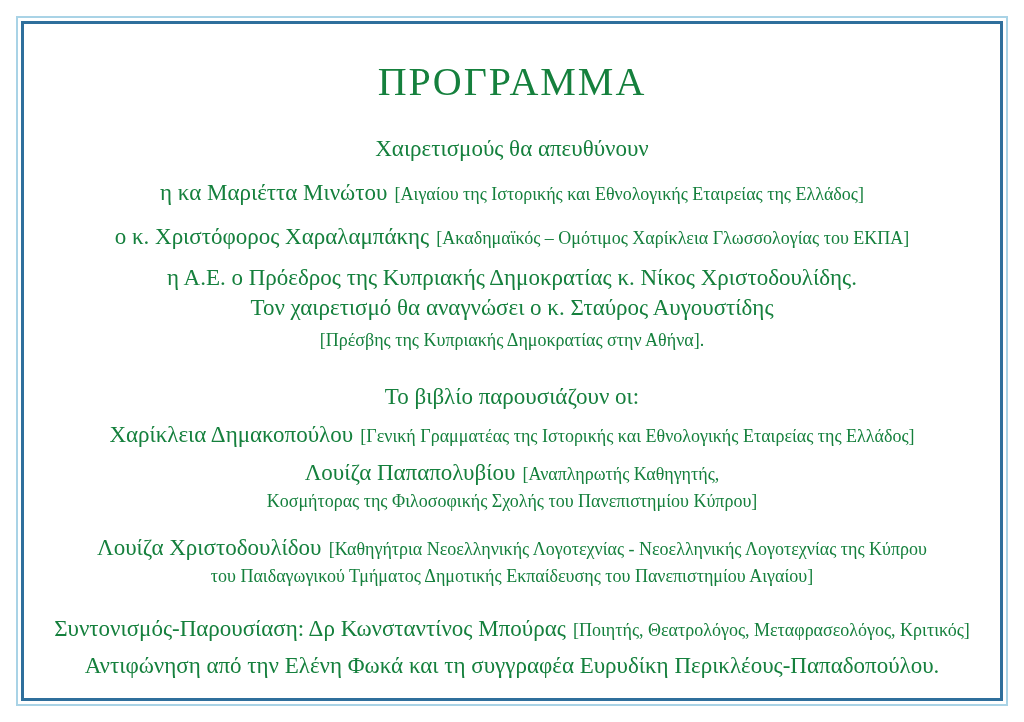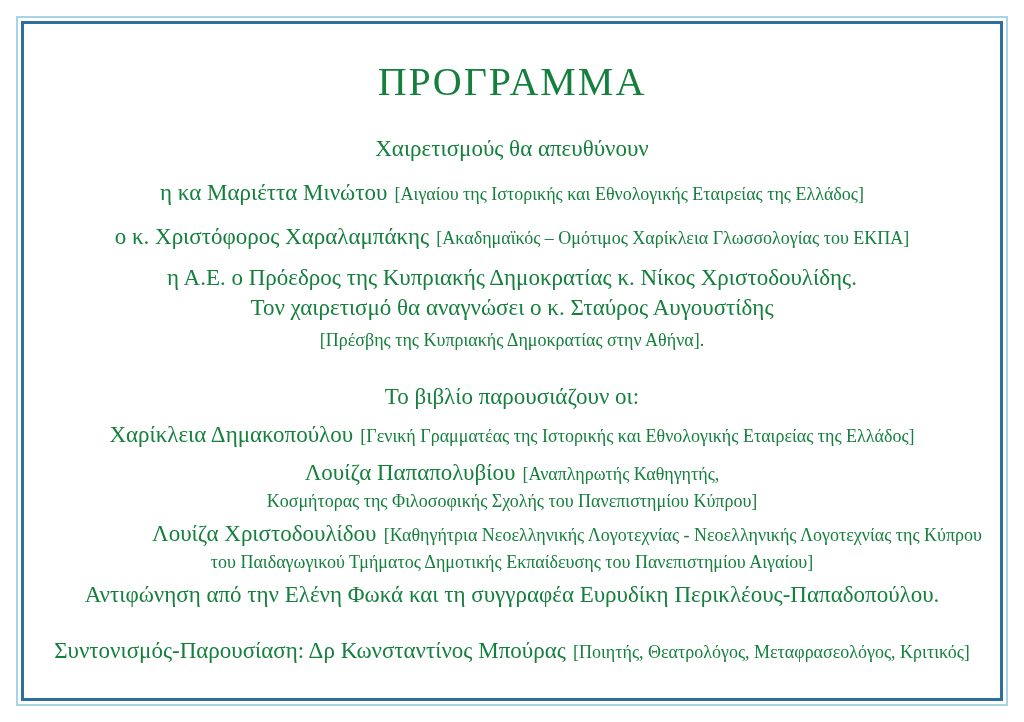--- a/index.html
+++ b/index.html
@@ -57,21 +57,21 @@
   .greet-heading   { margin-top: 30px; }
   .g-line1         { margin-top: 14px; }
   .g-line2         { margin-top: 13px; }
   .g-line3         { margin-top: 10px; }
   .g-line4         { margin-top: 0; }
   .g-line5         { margin-top: 5px; }
   .present-heading { margin-top: 30px; }
   .p-line1         { margin-top: 8px; }
   .p-line2a        { margin-top: 7px; }
   .p-line2b        { margin-top: 0; text-align: center; }
-  .p-line3a        { margin-top: 6px; text-align: right; }
+  .p-line3a        { margin-top: 20px; }
   .p-line3b        { margin-top: 0; }
   .reply-line      { margin-top: 6px; }
   .moderation-line { margin-top: 26px; }
 </style>
 </head>
 <body>
 
 <div class="page">
   <div class="outer-frame">
     <div class="inner-frame">
@@ -102,22 +102,22 @@
         <div class="line p-line2a">
           <span>Λουίζα Παπαπολυβίου</span><span class="role">[Αναπληρωτής Καθηγητής,</span>
         </div>
         <div class="small p-line2b">Κοσμήτορας της Φιλοσοφικής Σχολής του Πανεπιστημίου Κύπρου]</div>
 
         <div class="line p-line3a">
           <span>Λουίζα Χριστοδουλίδου</span><span class="role">[Καθηγήτρια Νεοελληνικής Λογοτεχνίας - Νεοελληνικής Λογοτεχνίας της Κύπρου</span>
         </div>
         <div class="small p-line3b">του Παιδαγωγικού Τμήματος Δημοτικής Εκπαίδευσης του Πανεπιστημίου Αιγαίου]</div>
 
-        <div class="line reply-line">Αντιφώνηση από την Ελένη Φωκά και τη συγγραφέα Ευρυδίκη Περικλέους-Παπαδοπούλου.</div>
-
         <div class="line moderation-line">
           <span>Συντονισμός-Παρουσίαση: Δρ Κωνσταντίνος Μπούρας</span><span class="role">[Ποιητής, Θεατρολόγος, Μεταφρασεολόγος, Κριτικός]</span>
         </div>
+
+        <div class="line reply-line">Αντιφώνηση από την Ελένη Φωκά και τη συγγραφέα Ευρυδίκη Περικλέους-Παπαδοπούλου.</div>
 
       </div>
     </div>
   </div>
 </div>
 
 </body></html>

